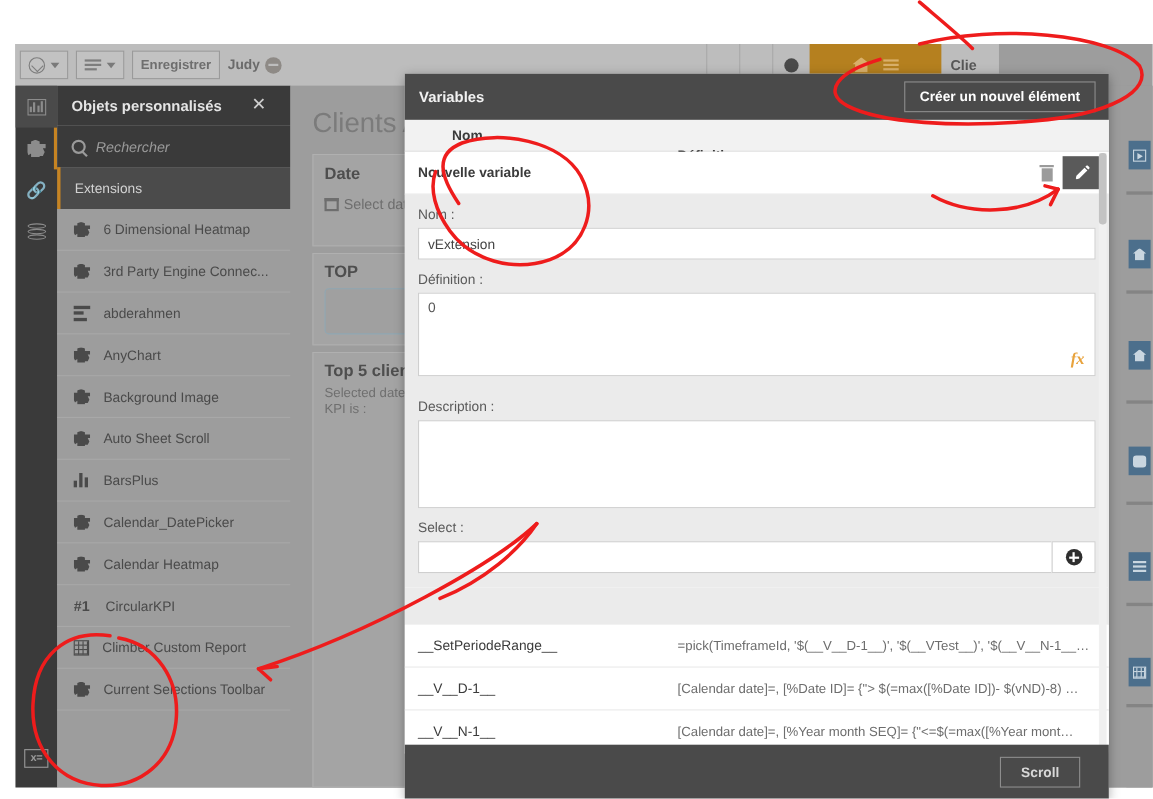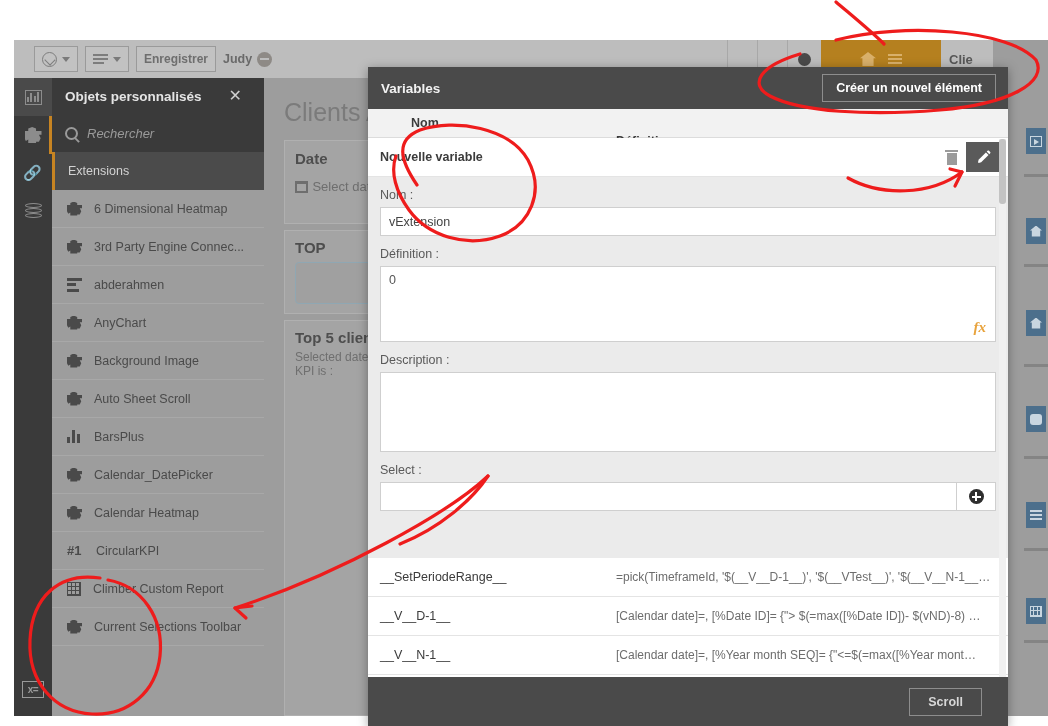--- a/index.html
+++ b/index.html
@@ -14,23 +14,23 @@
   
   .app {
     position: absolute; left: 14px; top: 40px;
     width: 1034px; height: 676px;
     background: #9d9d9d;
     overflow: hidden;
   }
 
   
   .toolbar {
-    position: absolute; left: 0; top: 0; width: 979px; height: 38px;
+    position: absolute; left: 0; top: 0; width: 894px; height: 38px;
     background: #bdbdbd;
-    display: flex; align-items: center; padding-left: 20px; gap: 7px;
+    display: flex; align-items: center; padding-left: 4px; gap: 7px;
   }
   .tb-btn {
     height: 26px; border: 1px solid #9a9a9a; background: #c2c2c2;
     display: flex; align-items: center; gap: 5px; padding: 0 7px;
     color: #6e6e6e; font-size: 12px; font-weight: bold;
   }
   .caret { width: 0; height: 0; border-left: 4px solid transparent;
            border-right: 4px solid transparent; border-top: 5px solid #7a7a7a; }
   .glyph-compass {
     width: 15px; height: 15px; border: 1.6px solid #7d7d7d; border-radius: 50%;
@@ -491,21 +491,21 @@
     <div class="form">
       <div class="flabel">Nom :</div>
       <input class="finput" value="vExtension" style="">
 
       <div class="flabel" style="margin-top:11px;">Définition :</div>
       <div class="fdef">
         <textarea id="def-ta" style="">0</textarea>
         <span class="fx">fx</span>
       </div>
 
-      <div class="flabel" style="margin-top:11px;">Description :</div>
+      <div class="flabel" style="margin-top:21px;">Description :</div>
       <div class="fdesc">
         <textarea id="desc-ta" style=""></textarea>
       </div>
 
       <div class="flabel" style="margin-top:11px;">Select :</div>
       <div class="ftags">
         <input placeholder="" style="">
         <span class="tag-add">
           <span class="plus"></span>
         </span>

